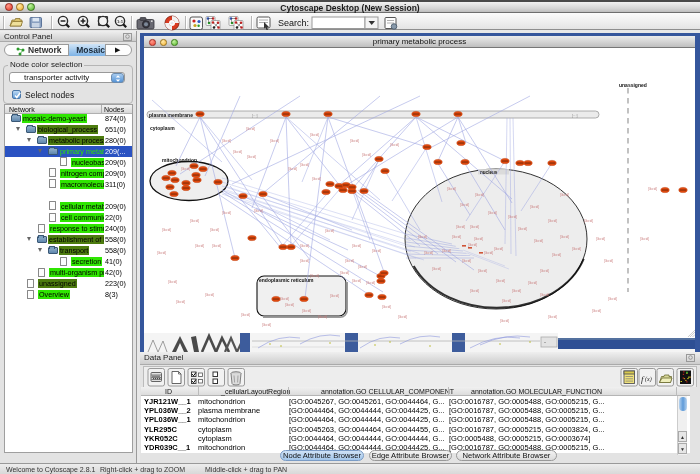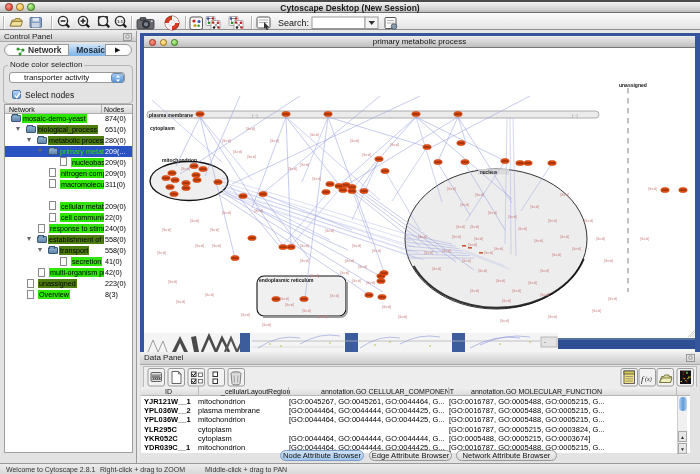--- a/index.html
+++ b/index.html
@@ -692,20 +692,21 @@
         </div>
 <div class="drow" style="left:0;top:28.4px">
           <span class="dc1">YPL036W__1</span>
           <span class="dc2">mitochondrion</span>
           <span class="dc3">[GO:0044464, GO:0044444, GO:0044425, G...</span>
           <span class="dc4">[GO:0016787, GO:0005488, GO:0005215, G...</span>
         </div>
 <div class="drow" style="left:0;top:37.6px">
           <span class="dc1">YLR295C</span>
           <span class="dc2">cytoplasm</span>
+          <span class="dc3">[GO:0045263, GO:0044464, GO:0044455, G...</span>
           <span class="dc4">[GO:0016787, GO:0005215, GO:0003824, G...</span>
         </div>
 <div class="drow" style="left:0;top:46.8px">
           <span class="dc1">YKR052C</span>
           <span class="dc2">cytoplasm</span>
           <span class="dc3">[GO:0044464, GO:0044444, GO:0044444, G...</span>
           <span class="dc4">[GO:0005488, GO:0005215, GO:0003674]</span>
         </div>
 <div class="drow" style="left:0;top:56.0px">
           <span class="dc1">YDR039C__1</span>

